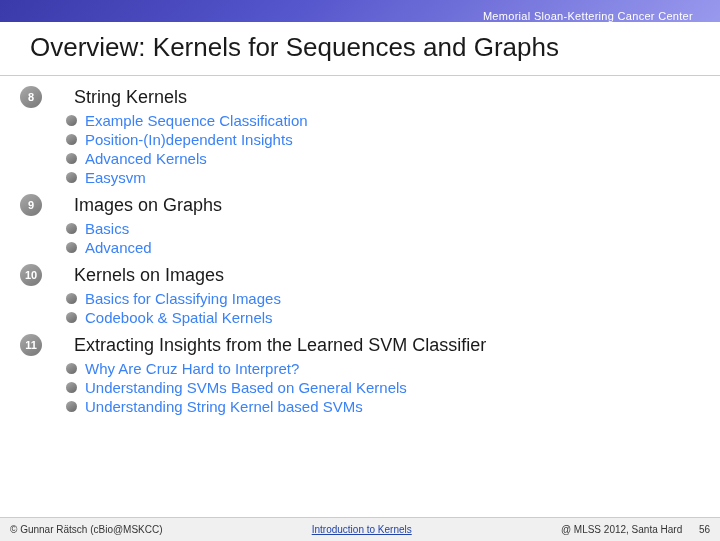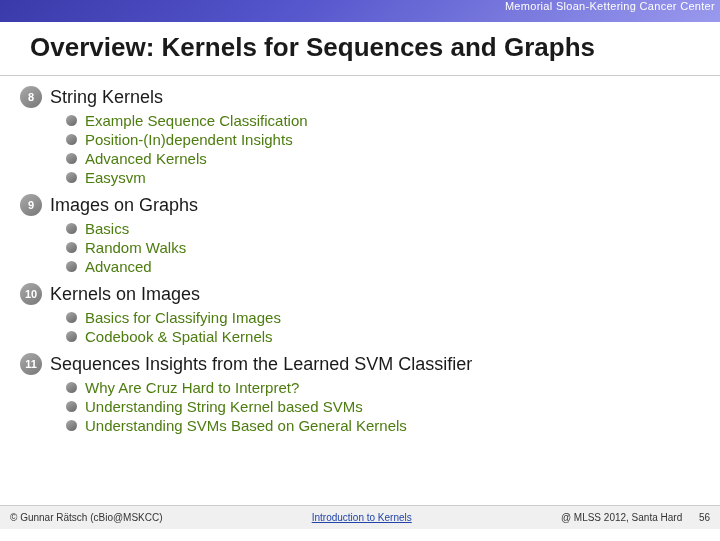--- a/index.html
+++ b/index.html
@@ -10,35 +10,35 @@
       background: #ffffff;
       font-family: 'Computer Modern', 'Latin Modern', Georgia, serif;
       position: relative;
       overflow: hidden;
     }
 
     .top-bar {
       background: linear-gradient(135deg, #3a3aaa 0%, #5555cc 40%, #7777dd 70%, #9999ee 100%);
       height: 22px;
       display: flex;
-      align-items: flex-start;
+      align-items: flex-end;
       justify-content: flex-end;
-      padding-right: 5px;
+      padding-right: 27px;
     }
 
     .institution-name {
       color: #ffffff;
       font-size: 11px;
       font-family: Arial, sans-serif;
       letter-spacing: 0.3px;
     }
 
     .slide-title {
       font-size: 26px;
-      font-weight: bold;
+      font-weight: normal;
       color: #1a1a1a;
       padding: 10px 30px 12px 30px;
       border-bottom: 1px solid #cccccc;
       font-family: Arial, 'Helvetica Neue', sans-serif;
     }
 
     .content-area {
       padding: 10px 30px 10px 20px;
     }
 
@@ -65,49 +65,50 @@
       font-size: 11px;
       font-weight: bold;
       font-family: Arial, sans-serif;
       flex-shrink: 0;
     }
 
     .section-title {
       font-size: 18px;
       color: #1a1a1a;
       font-family: Arial, sans-serif;
+      margin-left: 24px;
     }
 
     .sub-items {
       margin-left: 46px;
     }
 
     .sub-item {
       display: flex;
       align-items: center;
       gap: 8px;
       margin-bottom: 2px;
       font-size: 15px;
-      color: #4d7c0f;
+      color: #3b82f6;
       font-family: Arial, sans-serif;
     }
 
     
     .bullet-circle {
       width: 11px;
       height: 11px;
       border-radius: 50%;
       background: linear-gradient(145deg, #aaaaaa, #666666);
       display: inline-block;
       flex-shrink: 0;
     }
 
     .footer {
       position: absolute;
-      bottom: 12px;
+      bottom: 0;
       left: 0;
       right: 0;
       height: 24px;
       background: #f0f0f0;
       border-top: 1px solid #cccccc;
       display: flex;
       align-items: center;
       justify-content: space-between;
       padding: 4px 10px;
       font-size: 10px;
@@ -170,24 +171,20 @@
       <span class="section-number">9</span>
       <span class="section-title">Images on Graphs</span>
     </div>
     <div class="sub-items">
       <div class="sub-item">
         <span class="bullet-circle"></span>
         <span>Basics</span>
       </div>
       <div class="sub-item">
         <span class="bullet-circle"></span>
-        <span>Random Walks</span>
-      </div>
-      <div class="sub-item">
-        <span class="bullet-circle"></span>
         <span>Advanced</span>
       </div>
     </div>
   </div>
 
   <div class="section">
     <div class="section-header">
       <span class="section-number">10</span>
       <span class="section-title">Kernels on Images</span>
     </div>
@@ -199,34 +196,34 @@
       <div class="sub-item">
         <span class="bullet-circle"></span>
         <span>Codebook &amp; Spatial Kernels</span>
       </div>
     </div>
   </div>
 
   <div class="section">
     <div class="section-header">
       <span class="section-number">11</span>
-      <span class="section-title">Sequences Insights from the Learned SVM Classifier</span>
+      <span class="section-title">Extracting Insights from the Learned SVM Classifier</span>
     </div>
     <div class="sub-items">
       <div class="sub-item">
         <span class="bullet-circle"></span>
         <span>Why Are Cruz Hard to Interpret?</span>
       </div>
       <div class="sub-item">
         <span class="bullet-circle"></span>
+        <span>Understanding SVMs Based on General Kernels</span>
+      </div>
+      <div class="sub-item">
+        <span class="bullet-circle"></span>
         <span>Understanding String Kernel based SVMs</span>
-      </div>
-      <div class="sub-item">
-        <span class="bullet-circle"></span>
-        <span>Understanding SVMs Based on General Kernels</span>
       </div>
     </div>
   </div>
 
 </div>
 
 <div class="footer">
   <span class="footer-left">© Gunnar Rätsch (cBio@MSKCC)</span>
   <span class="footer-center">Introduction to Kernels</span>
   <span class="footer-right">

